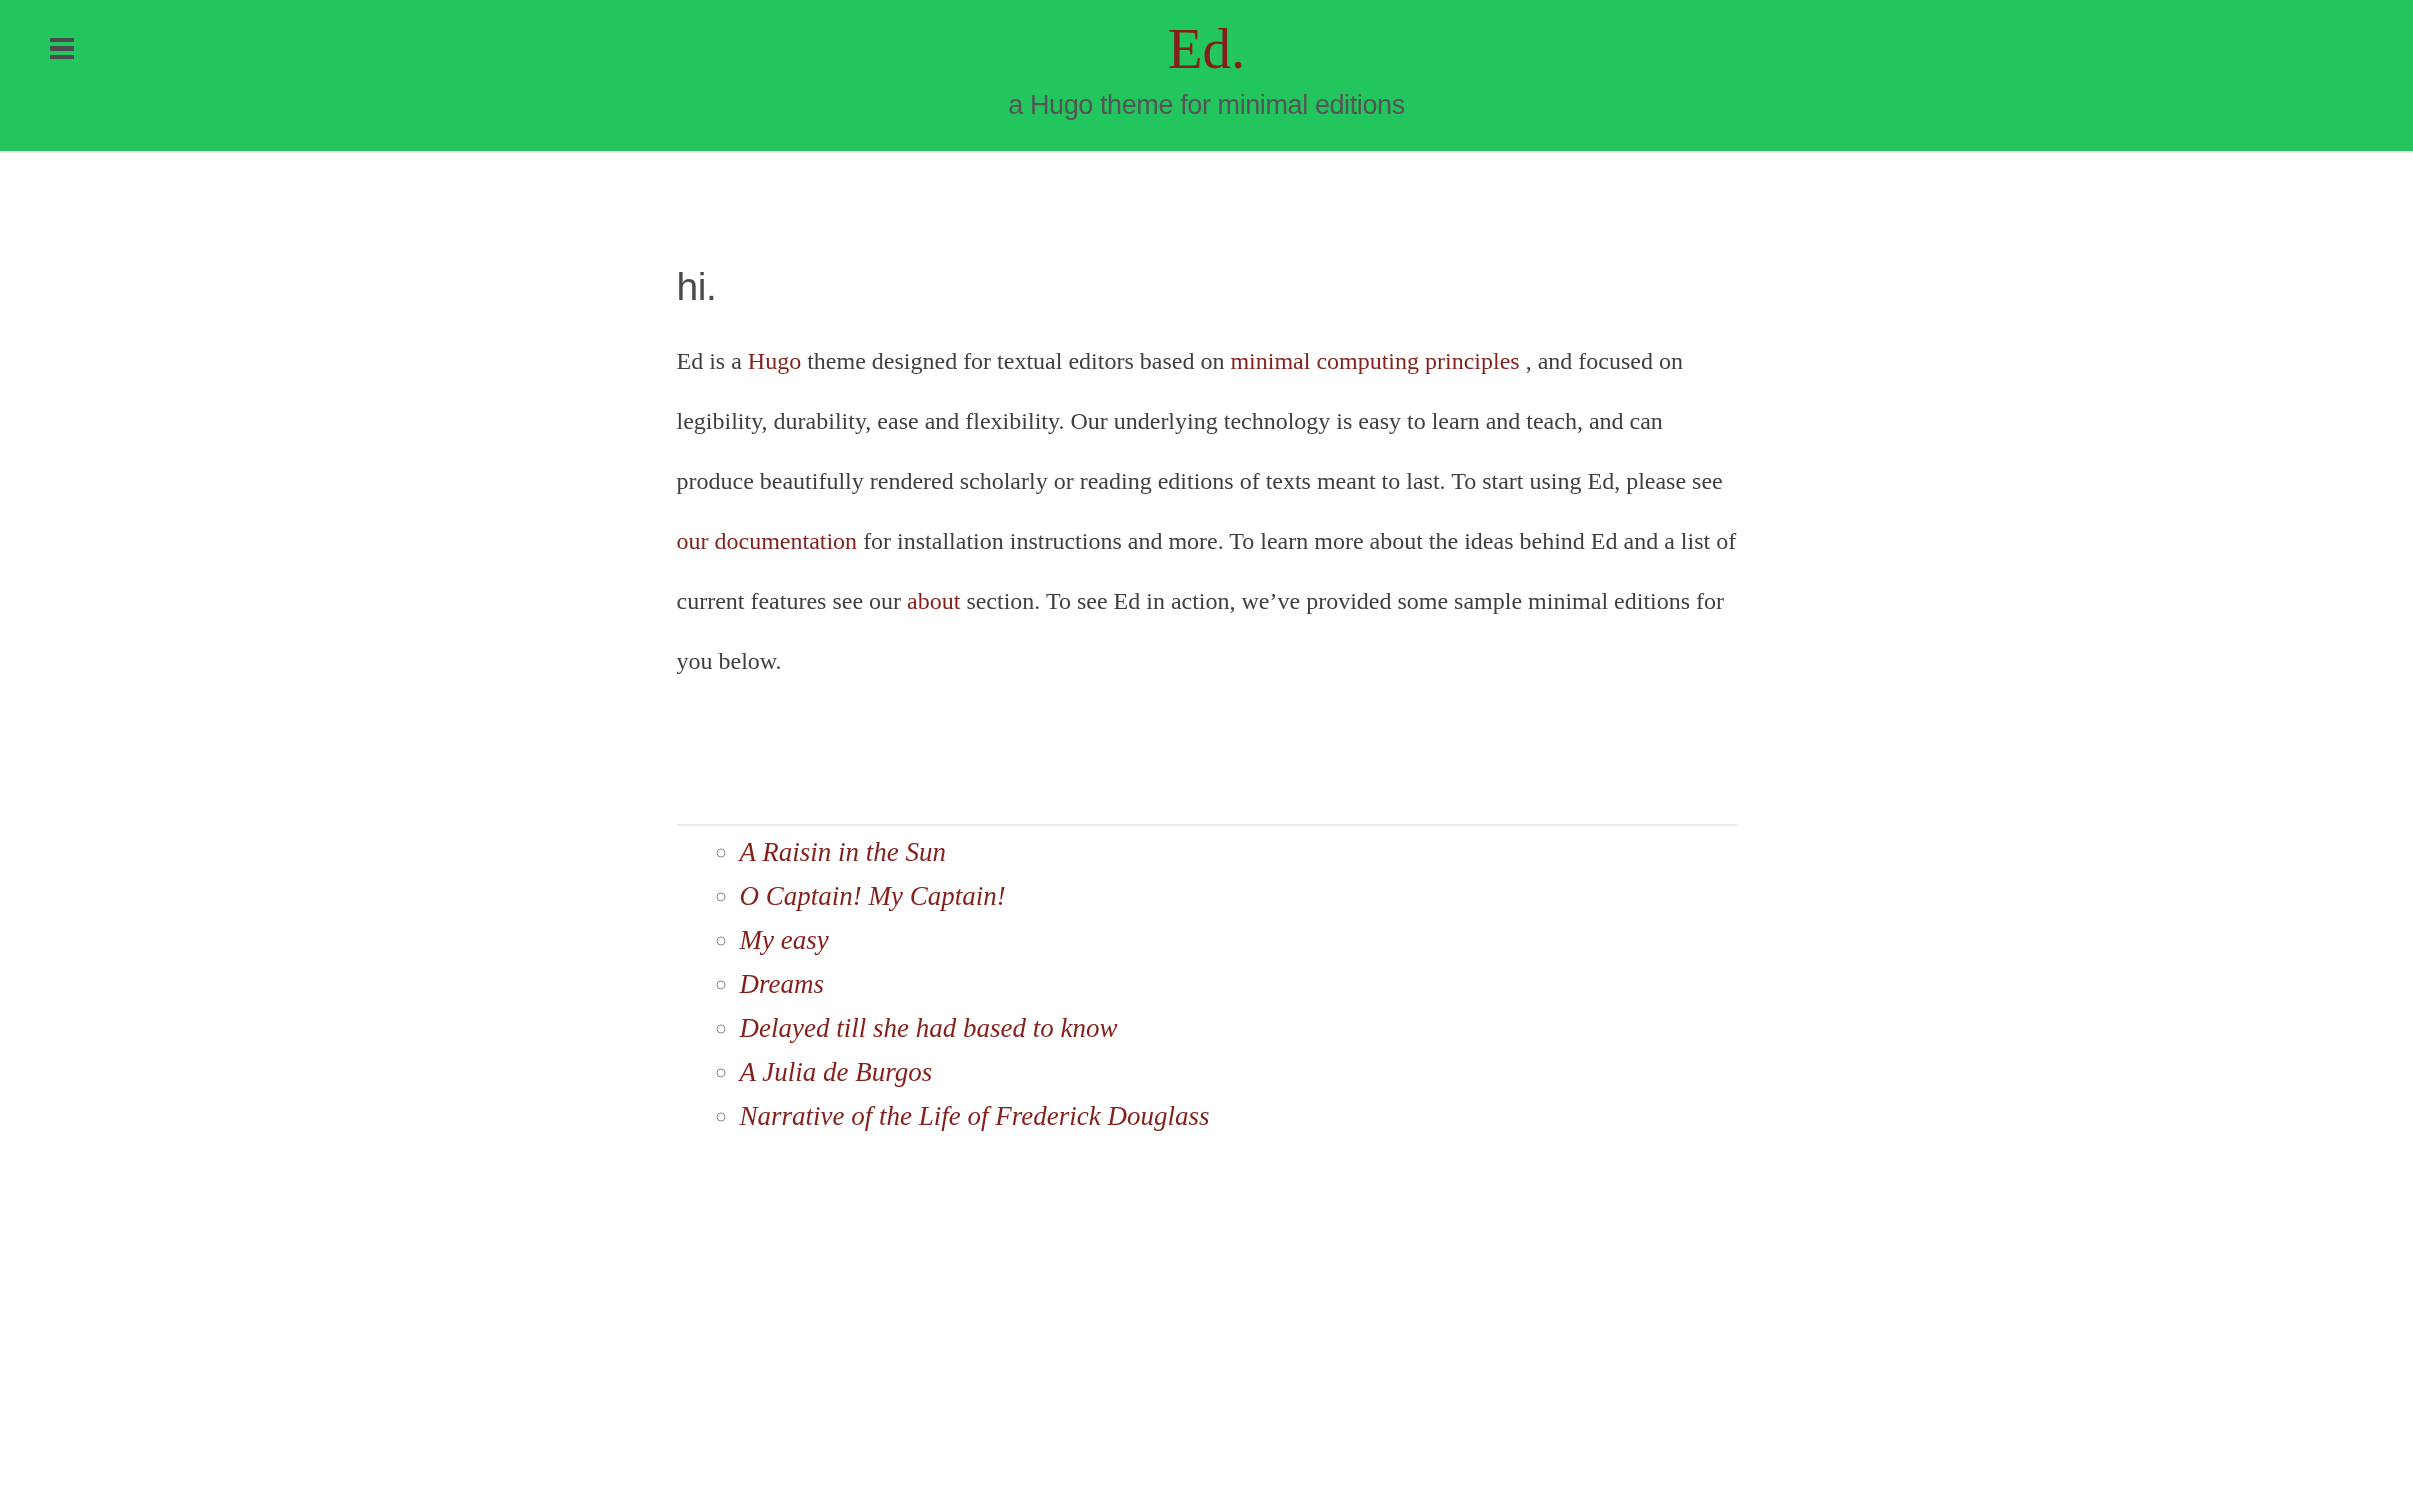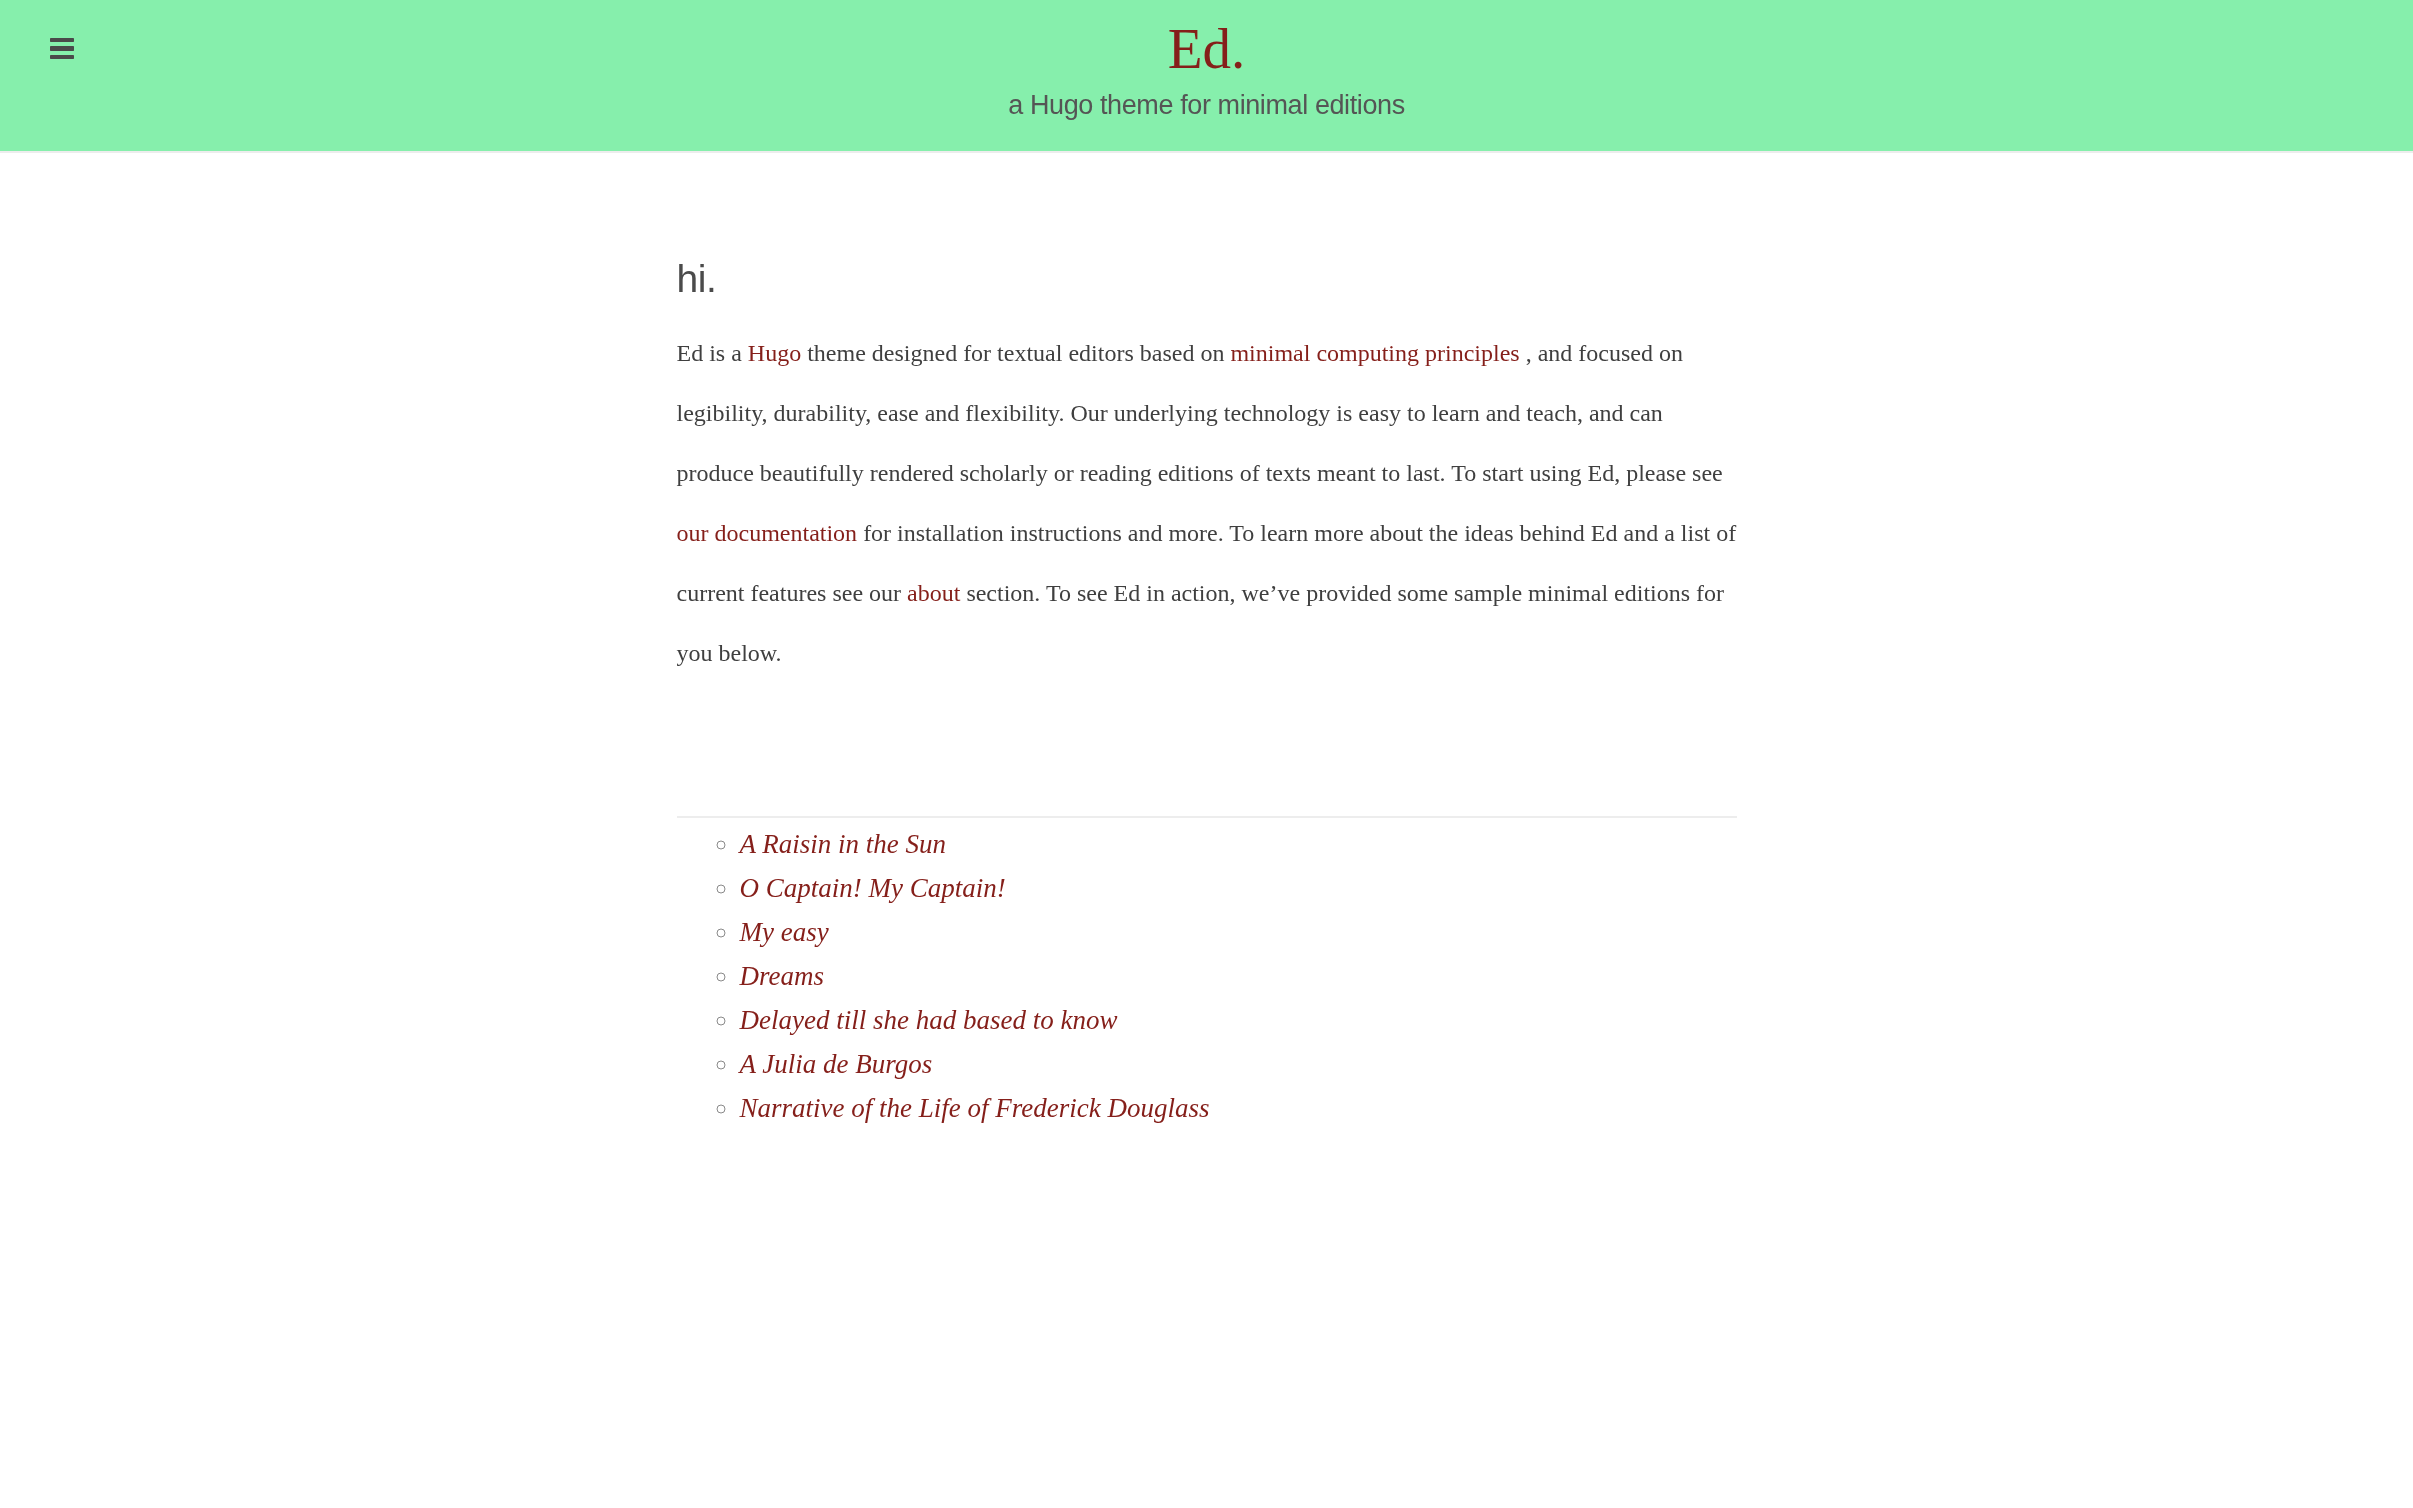--- a/index.html
+++ b/index.html
@@ -16,21 +16,21 @@
     width:2413px;height:1508px;
     background:#ffffff;
     overflow:hidden;
     font-family:"Liberation Serif",serif;
   }
   
   .site-header{
     position:relative;
     width:100%;
     height:153px;
-    background:#86efac;
+    background:#22c55e;
     border-bottom:2.2px solid var(--divider);
   }
   .menu-toggle{
     position:absolute;
     left:50px;top:34px;
     width:32px;height:29px;
     background:transparent;
     border:none;
     padding:0;margin:0;
     cursor:pointer;
@@ -62,21 +62,21 @@
     text-align:center;
     font-family:"Liberation Sans",sans-serif;
     font-size:27px;
     letter-spacing:-0.4px;
     line-height:1.2;
     color:var(--subtitle-text);
   }
   
   .content{
     width:1060px;
-    margin:8px auto;
+    margin:16px auto;
     padding-top:95px;
   }
   .section-heading{
     margin:0;
     font-family:"Liberation Sans",sans-serif;
     font-size:39px;
     line-height:45px;
     font-weight:400;
     letter-spacing:-0.4px;
     color:var(--heading-text);

